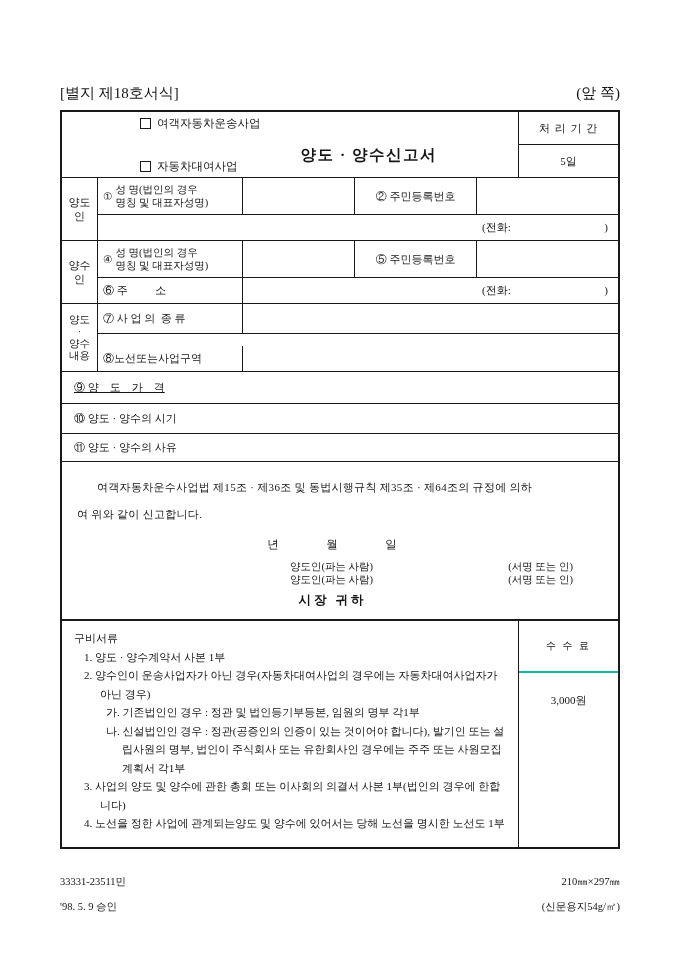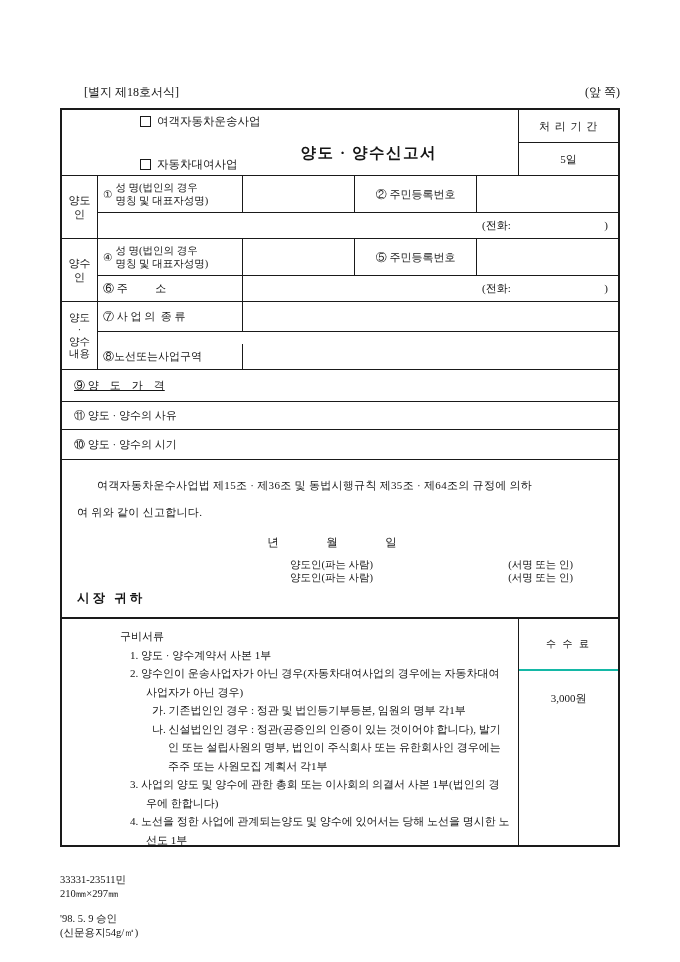--- a/index.html
+++ b/index.html
@@ -1,20 +1,20 @@
 <!DOCTYPE html>
 <html><head>
 <meta charset="utf-8">
 <style>
   * { margin:0; padding:0; box-sizing:border-box; }
   html,body { background:#ffffff; }
   body { font-family:"Liberation Serif","DejaVu Serif",serif; color:#151515; }
   .page { position:relative; width:680px; height:962px; background:#fff; padding:84px 60px 0 60px; overflow:hidden; }
 
-  .toprow { display:flex; justify-content:space-between; font-size:12px; margin-bottom:7px;margin-left:24px; }
+  .toprow { display:flex; justify-content:space-between; font-size:15px; margin-bottom:7px; }
 
   .bx { width:560px; border:2px solid #1a1a1a; background:#fff; }
   .bx + .bx { margin-top:-2px; }
 
   
   .hdr { height:66px; display:flex; border-bottom:1px solid #1a1a1a; }
   .hdr-left { flex:1; display:flex; align-items:center; padding-left:78px; }
   .cbcol { display:flex; flex-direction:column; gap:28px; font-size:11.5px; }
   .cbrow { display:flex; align-items:center; gap:6px; }
   .cb { width:11px; height:11px; border:1.4px solid #1a1a1a; display:inline-block; background:#fff; }
@@ -45,34 +45,34 @@
   
   .full { display:flex; align-items:center; padding-left:12px; font-size:11px; border-bottom:1px solid #1a1a1a; }
   .h32 { height:32px;text-decoration:underline; } .h30 { height:30px; } .h28 { height:28px; }
 
   
   .decl { height:157px; padding:12px 30px 0 15px; font-size:11px; }
   .decl-body { white-space:pre-line; text-indent:20px; line-height:27px; letter-spacing:0.3px; }
   .decl-date { text-align:center; margin-top:9px; letter-spacing:1px; font-size:11.5px; }
   .signers { margin-top:8px; padding-left:213px; padding-right:15px; }
   .signer-row { display:flex; justify-content:space-between; font-size:10.5px; line-height:13px; }
-  .recipient { margin-top:6px; font-weight:bold; font-size:12.5px; letter-spacing:3px; }
+  .recipient { text-align:center; margin-top:6px; font-weight:bold; font-size:12.5px; letter-spacing:3px; }
 
   
   .docs { display:flex; height:230px; }
-  .docs-left { flex:1; padding:8px 8px 0 26px; font-size:11px; line-height:18.5px;margin-left:32px; }
+  .docs-left { flex:1; padding:8px 8px 0 12px; font-size:11px; line-height:18.5px; }
   .doc-item { padding-left:26px; text-indent:-16px; }
   .doc-item.sub { padding-left:48px; }
   .docs-right { width:100px; border-left:1px solid #1a1a1a; display:flex; flex-direction:column; }
   .fee-hd { height:52px; border-bottom:2px solid #14b8a6; display:flex; align-items:center; justify-content:center; font-size:10px; letter-spacing:2px; }
   .fee-val { padding-top:20px; text-align:center; font-size:11px; }
 
   
   .footer { margin-top:26px; width:560px; font-size:10.5px; }
-  .frow { display:flex; justify-content:space-between;flex-direction:column; }
+  .frow { display:flex; justify-content:space-between; }
   .frow + .frow { margin-top:11px; }
 
   .pre { white-space:pre; }
   .prel { white-space:pre-line; }
 </style>
 </head>
 <body>
 
 <div class="page">
 
@@ -157,25 +157,25 @@
         <div class="rowD">
           <div class="c-field pre">⑧노선또는사업구역</div>
           <div class="c-rest"></div>
         </div>
       </div>
     </div>
 
     <div class="full h32 pre">
       <span>⑨ 양    도    가    격</span>
     </div>
+    <div class="full h30 pre">
+      <span>⑩ 양도 · 양수의 시기</span>
+    </div>
     <div class="full h28 pre">
       <span>⑪ 양도 · 양수의 사유</span>
-    </div>
-    <div class="full h30 pre">
-      <span>⑩ 양도 · 양수의 시기</span>
     </div>
 
     <div class="decl">
       <div class="decl-body">여객자동차운수사업법 제15조 · 제36조 및 동법시행규칙 제35조 · 제64조의 규정에 의하
 여 위와 같이 신고합니다.</div>
       <div class="decl-date pre">년            월            일</div>
       <div class="signers">
         <div class="signer-row">
           <span>양도인(파는 사람)</span>
           <span>(서명 또는 인)</span>

